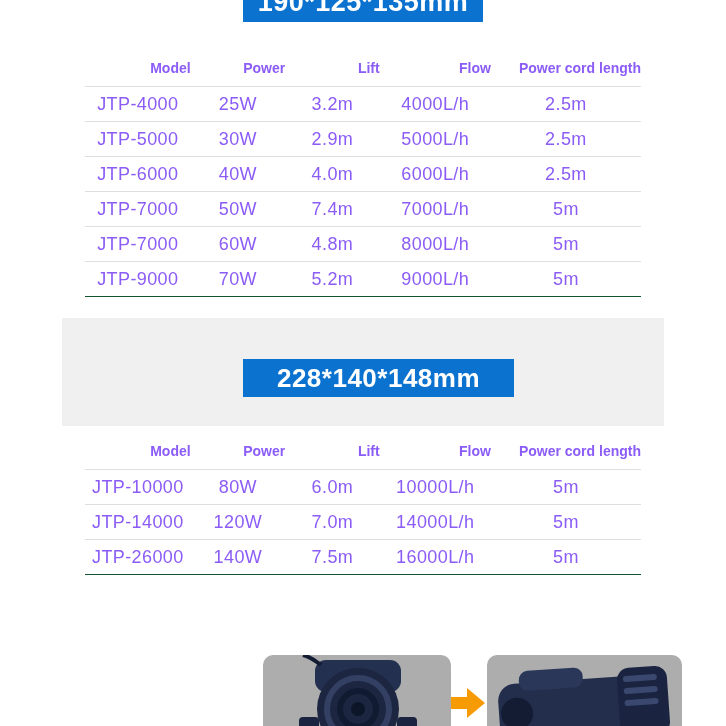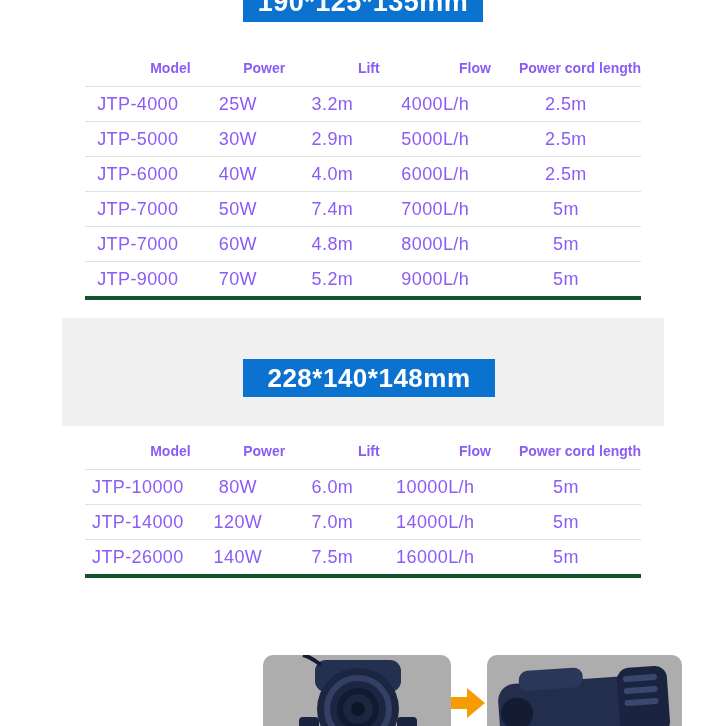--- a/index.html
+++ b/index.html
@@ -6,37 +6,37 @@
   body{
     width:726px;height:726px;position:relative;overflow:hidden;
     background:#ffffff;
     font-family:"Liberation Sans","DejaVu Sans",sans-serif;
   }
   .banner{
     position:absolute;background:#0b72cf;color:#ffffff;
     font-weight:bold;text-align:center;letter-spacing:0.5px;
   }
   #top-banner{left:243px;top:-18px;width:240px;height:40px;line-height:40px;font-size:27px;}
-  #mid-banner{left:243px;top:359px;width:252px;height:38px;line-height:38px;font-size:26px;}
+  #mid-banner{left:243px;top:359px;width:271px;height:38px;line-height:38px;font-size:26px;}
   .gray-band{position:absolute;left:62px;top:318px;width:602px;height:108px;background:#f0f0f1;}
   table.spec-table{
     position:absolute;left:85px;width:556px;
     border-collapse:collapse;table-layout:fixed;
   }
   #table-small{top:50px;}
   #table-large{top:433px;}
   .spec-table th{
     font-size:14px;font-weight:bold;color:#8b5cf6;height:36px;
     text-align:right;padding:0;
   }
   .spec-table td{
     font-size:18px;color:#8b5cf6;height:34px;text-align:center;padding:0;
     border-top:1px solid #dfdfdf;letter-spacing:0.4px;
   }
-  .spec-table tbody tr:last-child td{border-bottom:4px solid #14532d;}
+  .spec-table tbody tr:last-child td{border-bottom:1px solid #14532d;}
   .photo-box{
     position:absolute;top:655px;height:85px;background:#adadad;
     border-radius:10px;overflow:hidden;
   }
   #photo-left{left:263px;width:188px;}
   #photo-right{left:487px;width:195px;}
   #transition-arrow{position:absolute;left:451px;top:688px;width:34px;height:30px;}
 </style>
 </head>
 <body>

